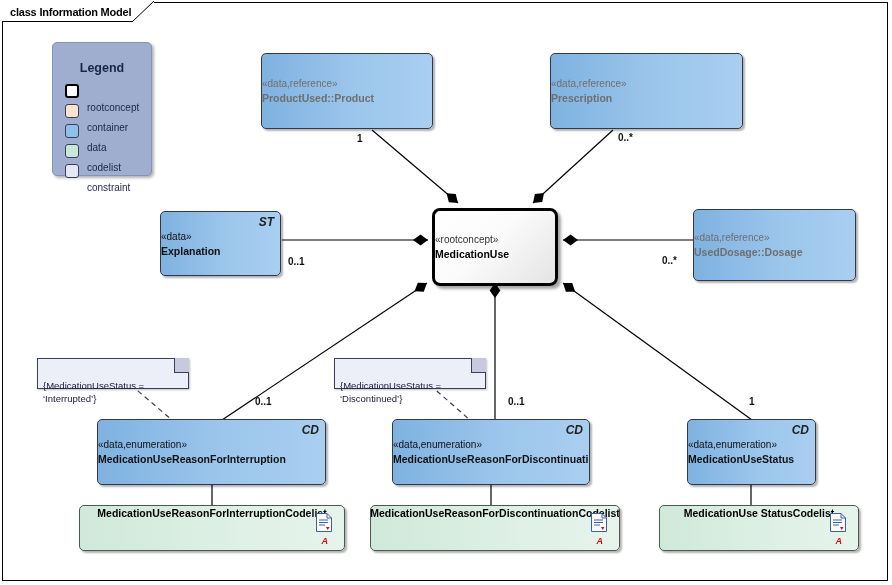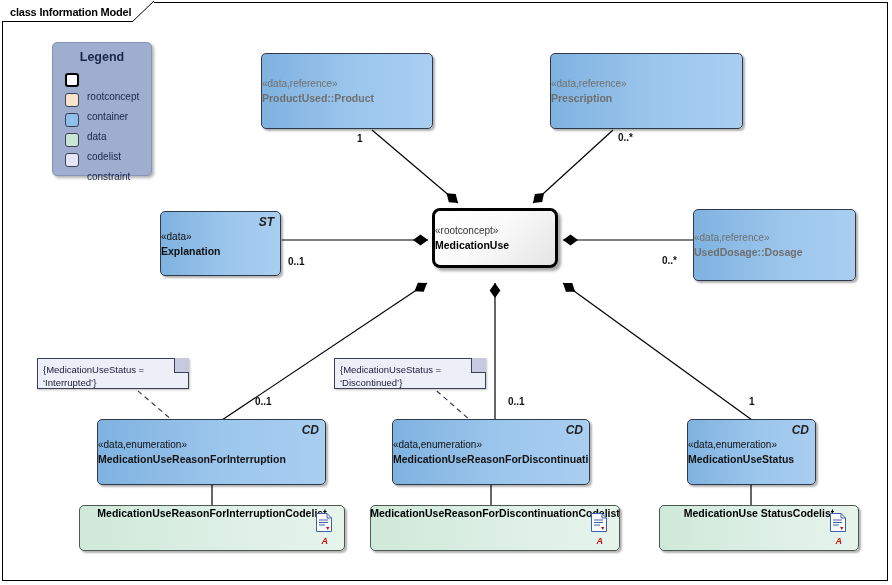--- a/index.html
+++ b/index.html
@@ -118,21 +118,21 @@
 
   
   .note{
     position:absolute;
     box-sizing:border-box;
     background:#eceef8;
     border:1px solid #3a3f55;
     font-size:9.5px;
     color:#1a1a3a;
     line-height:13px;
-    padding:4px 5px 3px 5px;
+    padding:20px 5px 3px 5px;
     box-shadow:1px 1px 2px rgba(0,0,0,0.25);
   }
   .note .fold{
     position:absolute;
     right:-1px; top:-1px;
     width:14px; height:14px;
     background:#c7cade;
     border-left:1px solid #3a3f55;
     border-bottom:1px solid #3a3f55;
   }
@@ -140,21 +140,21 @@
   
   .legend{
     position:absolute;
     left:52px; top:42px;
     width:100px; height:134px;
     background:#9fadcf;
     border:1px solid #8494b8;
     border-radius:5px;
     box-shadow:2px 2px 3px rgba(0,0,0,0.30);
     box-sizing:border-box;
-    padding-top:7px;
+    padding-top:18px;
   }
   .legend-title{
     text-align:center;
     font-size:12.5px;
     font-weight:bold;
     color:#17264a;
     margin-bottom:6px;
   }
   .legend-row{
     display:flex;
@@ -279,21 +279,21 @@
   <div class="node n-data n-ref" style="left:261px; top:53px; width:172px; height:76px;">
     <div class="stereo">«data,reference»</div>
     <div class="nm">ProductUsed::Product</div>
   </div>
 
   <div class="node n-data n-ref" style="left:550px; top:53px; width:193px; height:76px;">
     <div class="stereo">«data,reference»</div>
     <div class="nm">Prescription</div>
   </div>
 
-  <div class="node n-root" style="left:432px; top:208px; width:126px; height:60px;">
+  <div class="node n-root" style="left:432px; top:208px; width:126px; height:78px;">
     <div class="stereo">«rootconcept»</div>
     <div class="nm">MedicationUse</div>
   </div>
 
   <div class="node n-data" style="left:160px; top:211px; width:121px; height:65px;">
     <span class="corner">ST</span>
     <div class="stereo">«data»</div>
     <div class="nm">Explanation</div>
   </div>
 

